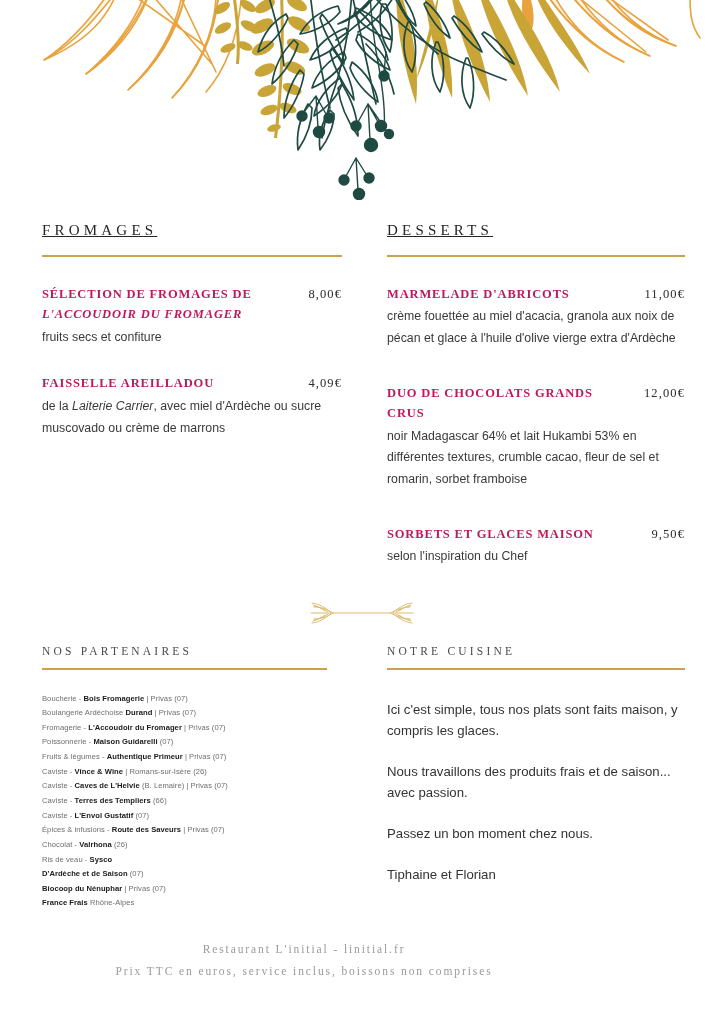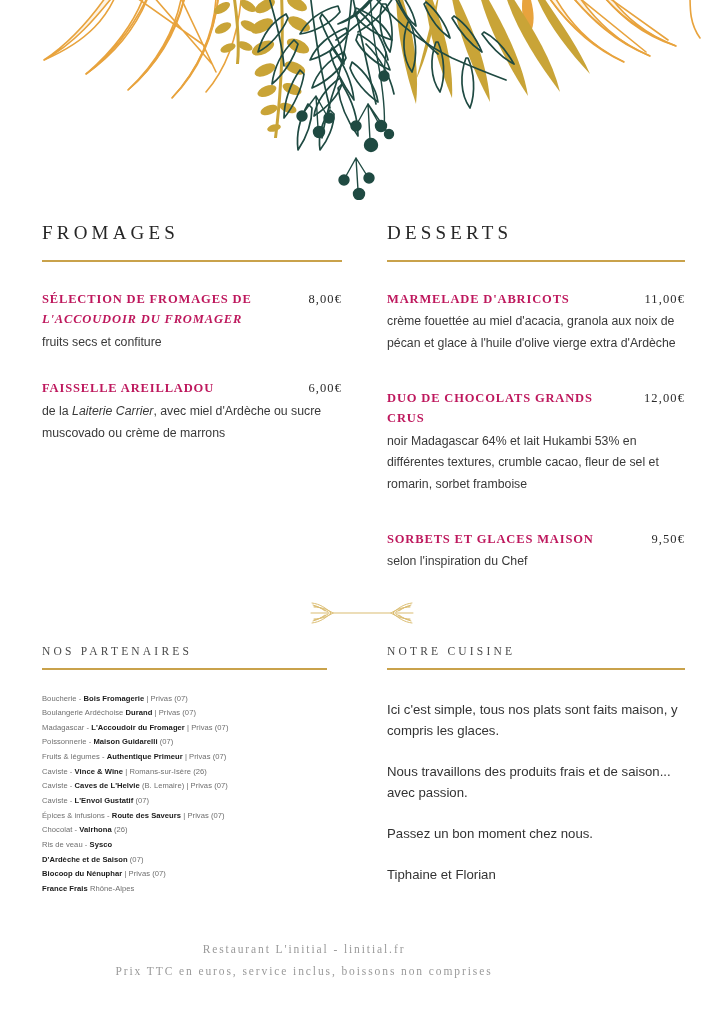--- a/index.html
+++ b/index.html
@@ -41,26 +41,27 @@
     width: 300px;
     margin-left: 42px;
   }
   .col-right {
     width: 298px;
     margin-left: 45px;
   }
 
   .section-title {
     font-family: "Liberation Serif", serif;
-    font-size: 19px;
+    font-size: 15px;
     letter-spacing: 4.2px;
     color: #262626;
     font-weight: 400;
     margin: 0 0 16px 0;
     white-space: nowrap;
+    text-decoration: underline;
   }
   .rule {
     height: 2px;
     background: #c9a24b;
     width: 100%;
     margin-bottom: 27px;
   }
 
   .item {
     margin-bottom: 25px;
@@ -353,21 +354,21 @@
             <span class="ital">L'ACCOUDOIR DU FROMAGER</span>
           </div>
           <div class="item-price">8,00€</div>
         </div>
         <div class="item-desc">fruits secs et confiture</div>
       </div>
 
       <div class="item">
         <div class="item-head">
           <div class="item-name">FAISSELLE AREILLADOU</div>
-          <div class="item-price">6,00€</div>
+          <div class="item-price">4,09€</div>
         </div>
         <div class="item-desc"><span>de la </span><span class="ital">Laiterie Carrier</span><span>, avec miel d'Ardèche ou sucre muscovado ou crème de marrons</span></div>
       </div>
     </div>
 
     <div class="col-right">
       <h2 class="section-title">DESSERTS</h2>
       <div class="rule"></div>
 
       <div class="item">
@@ -430,25 +431,26 @@
 
 <div class="lower">
   <div class="lower-cols">
 
     <div class="lower-left">
       <h3 class="sub-title">NOS PARTENAIRES</h3>
       <div class="rule-thin"></div>
       <div class="partners" id="partners-list">
           <div class="partner-line"><span>Boucherie - </span><b>Bois Fromagerie</b><span> | Privas (07)</span></div>
           <div class="partner-line"><span>Boulangerie Ardéchoise </span><b>Durand</b><span> | Privas (07)</span></div>
-          <div class="partner-line"><span>Madagascar - </span><b>L'Accoudoir du Fromager</b><span> | Privas (07)</span></div>
+          <div class="partner-line"><span>Fromagerie - </span><b>L'Accoudoir du Fromager</b><span> | Privas (07)</span></div>
           <div class="partner-line"><span>Poissonnerie - </span><b>Maison Guidarelli</b><span> (07)</span></div>
           <div class="partner-line"><span>Fruits &amp; légumes - </span><b>Authentique Primeur</b><span> | Privas (07)</span></div>
           <div class="partner-line"><span>Caviste - </span><b>Vince &amp; Wine</b><span> | Romans-sur-Isère (26)</span></div>
           <div class="partner-line"><span>Caviste - </span><b>Caves de L'Helvie</b><span> (B. Lemaire) | Privas (07)</span></div>
+          <div class="partner-line"><span>Caviste - </span><b>Terres des Templiers</b><span> (66)</span></div>
           <div class="partner-line"><span>Caviste - </span><b>L'Envol Gustatif</b><span> (07)</span></div>
           <div class="partner-line"><span>Épices &amp; infusions - </span><b>Route des Saveurs</b><span> | Privas (07)</span></div>
           <div class="partner-line"><span>Chocolat - </span><b>Valrhona</b><span> (26)</span></div>
           <div class="partner-line"><span>Ris de veau - </span><b>Sysco</b></div>
           <div class="partner-line"><b>D'Ardèche et de Saison</b><span> (07)</span></div>
           <div class="partner-line"><b>Biocoop du Nénuphar</b><span> | Privas (07)</span></div>
           <div class="partner-line"><b>France Frais</b><span> Rhône-Alpes</span></div>
         </div>
     </div>
 

